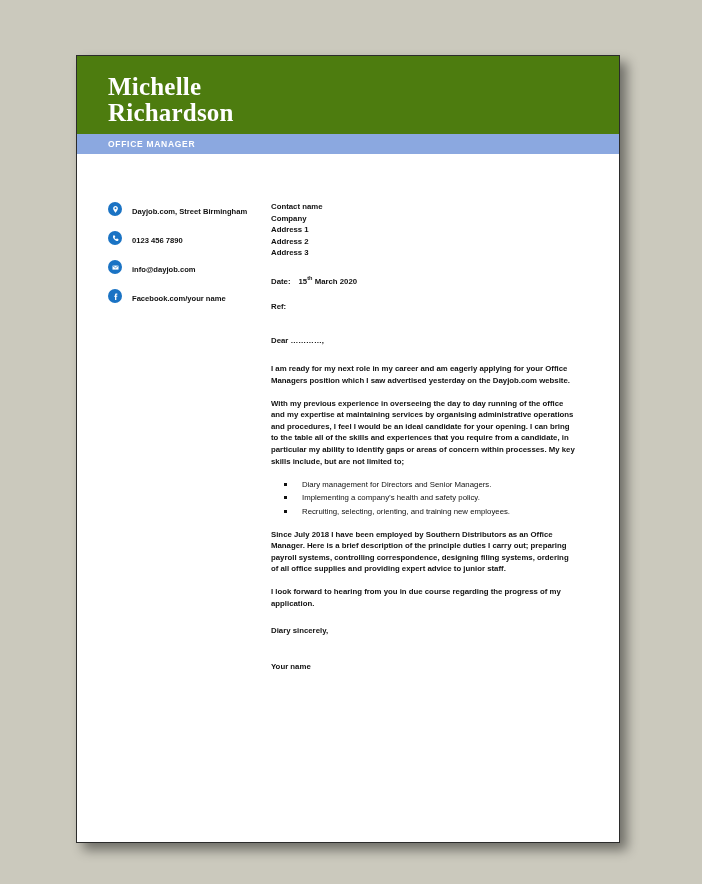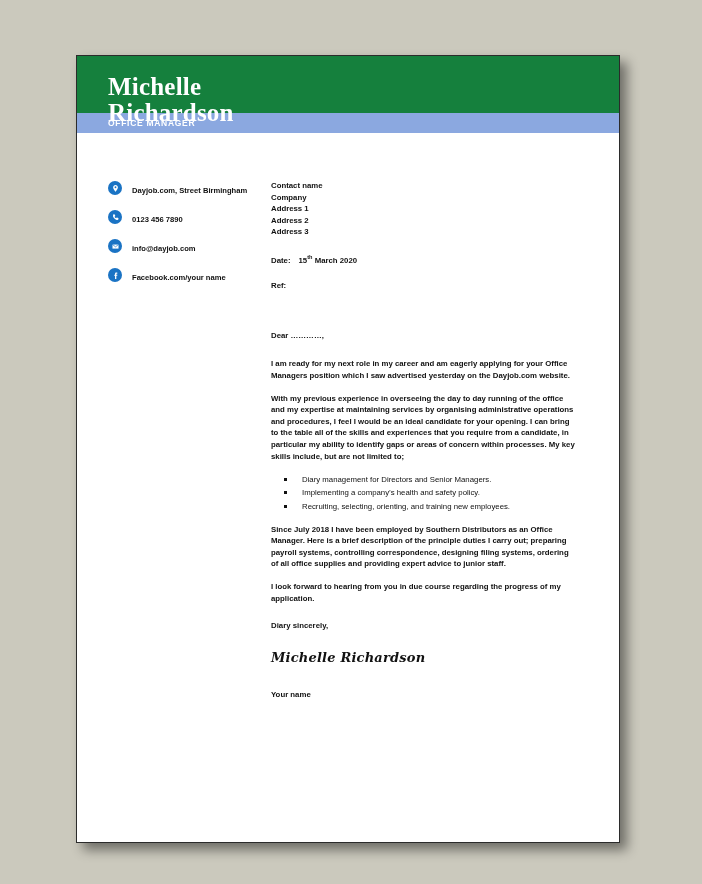--- a/index.html
+++ b/index.html
@@ -23,22 +23,22 @@
     height: 788px;
     background: #ffffff;
     border: 1px solid #2b2b2b;
     box-sizing: border-box;
     box-shadow: 7px 7px 11px rgba(0,0,0,0.45);
     overflow: hidden;
   }
 
   
   .banner {
-    background: #15803d;
-    height: 57px;
+    background: #4d7c0f;
+    height: 78px;
     padding: 18px 0 17px 31px;
     box-sizing: border-box;
   }
   .banner-name {
     color: #ffffff;
     font-family: "Liberation Serif", "DejaVu Serif", serif;
     font-weight: bold;
     font-size: 25px;
     line-height: 26px;
     letter-spacing: 0.2px;
@@ -109,21 +109,21 @@
     font-size: 7.8px;
     font-weight: bold;
     color: #111111;
     line-height: 11.6px;
   }
   .addr-block { margin-bottom: 14px; }
   .meta-line { margin-bottom: 14px; }
   .meta-line sup { font-size: 5.6px; vertical-align: super; }
   .date-gap { display: inline-block; width: 8px; }
 
-  .salutation { margin-top: 38px; margin-bottom: 17px; }
+  .salutation { margin-top: 22px; margin-bottom: 17px; }
   .para { margin-bottom: 11px; text-align: left; }
 
   .bullets {
     list-style: none;
     margin: 0 0 11px 0;
     padding: 0 0 0 13px;
   }
   .bullets li {
     font-size: 7.8px;
     font-weight: normal;
@@ -236,18 +236,17 @@
       <ul class="bullets">
         <li>Diary management for Directors and Senior Managers.</li>
         <li>Implementing a company’s health and safety policy.</li>
         <li>Recruiting, selecting, orienting, and training new employees.</li>
       </ul>
 
       <div class="para">Since July 2018 I have been employed by Southern Distributors as an Office Manager. Here is a brief description of the principle duties I carry out; preparing payroll systems, controlling correspondence, designing filing systems, ordering of all office supplies and providing expert advice to junior staff.</div>
       <div class="para">I look forward to hearing from you in due course regarding the progress of my application.</div>
 
       <div class="closing">Diary sincerely,</div>
-      <div class="signature">Michelle Richardson</div>
       <div class="yourname">Your name</div>
 
     </div>
   </div>
 </div>
 
 </body></html>

